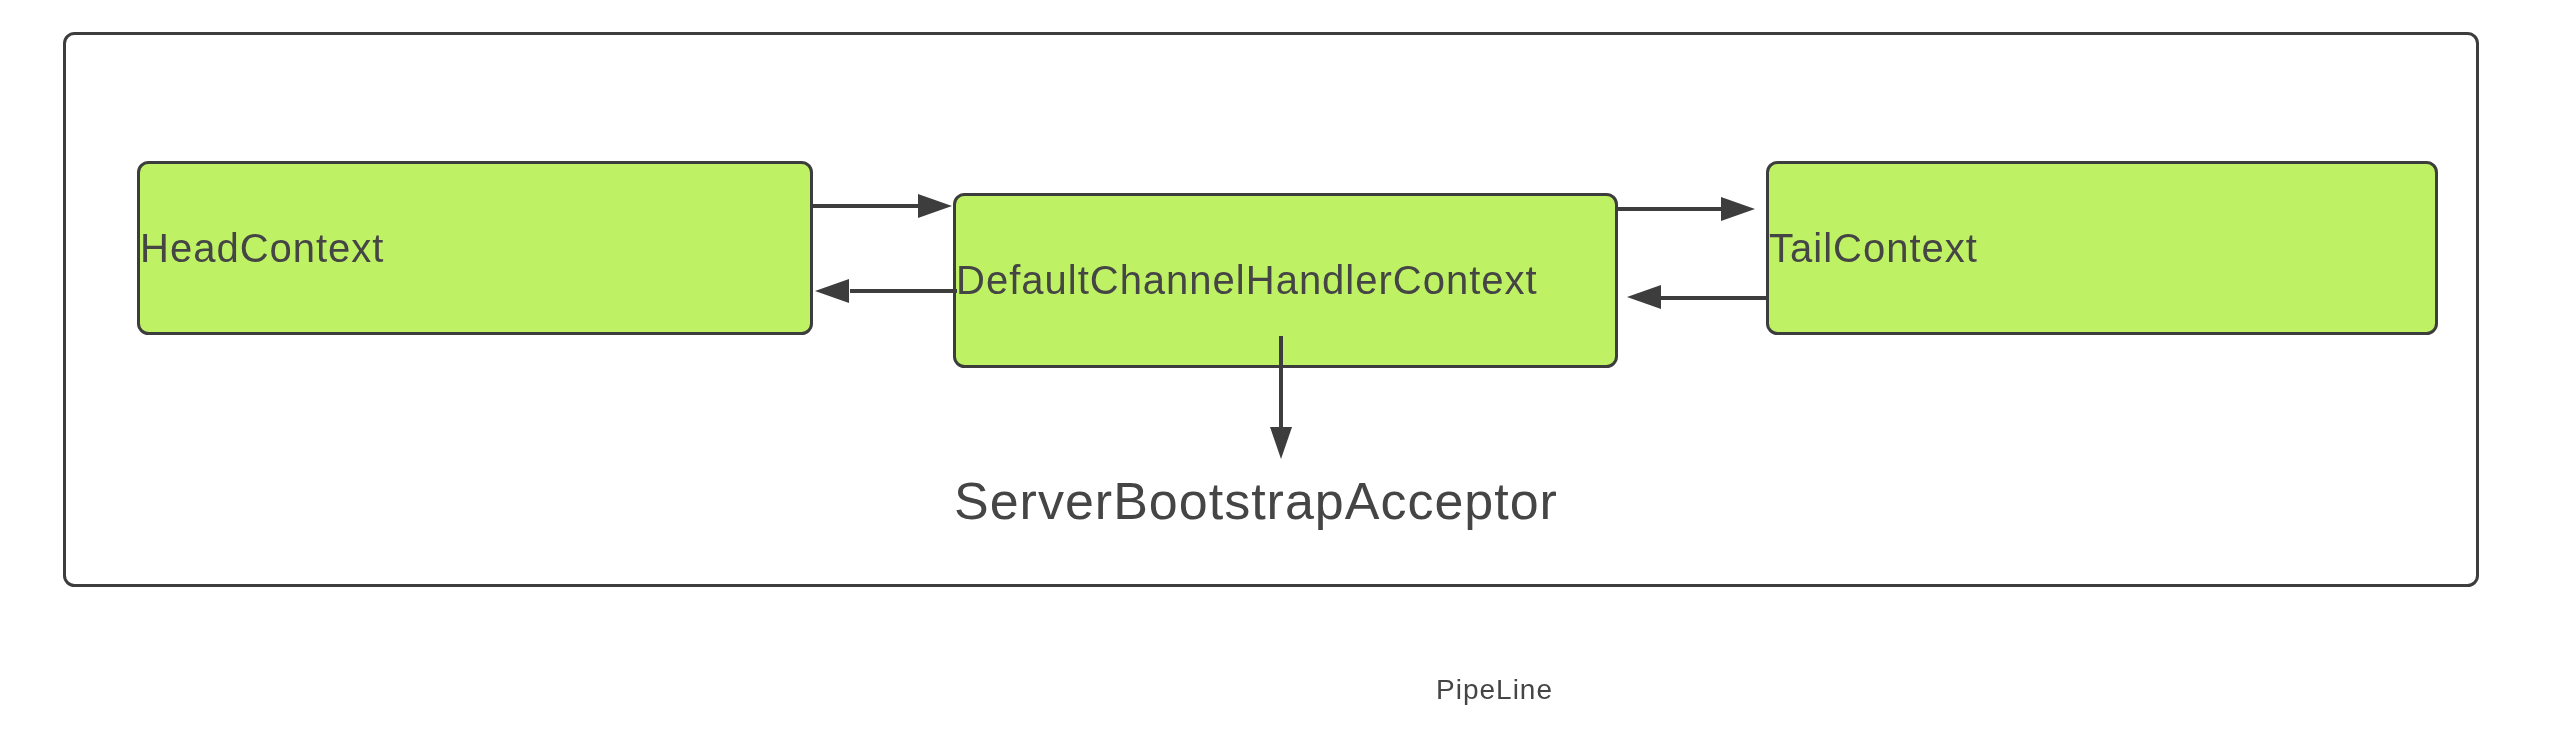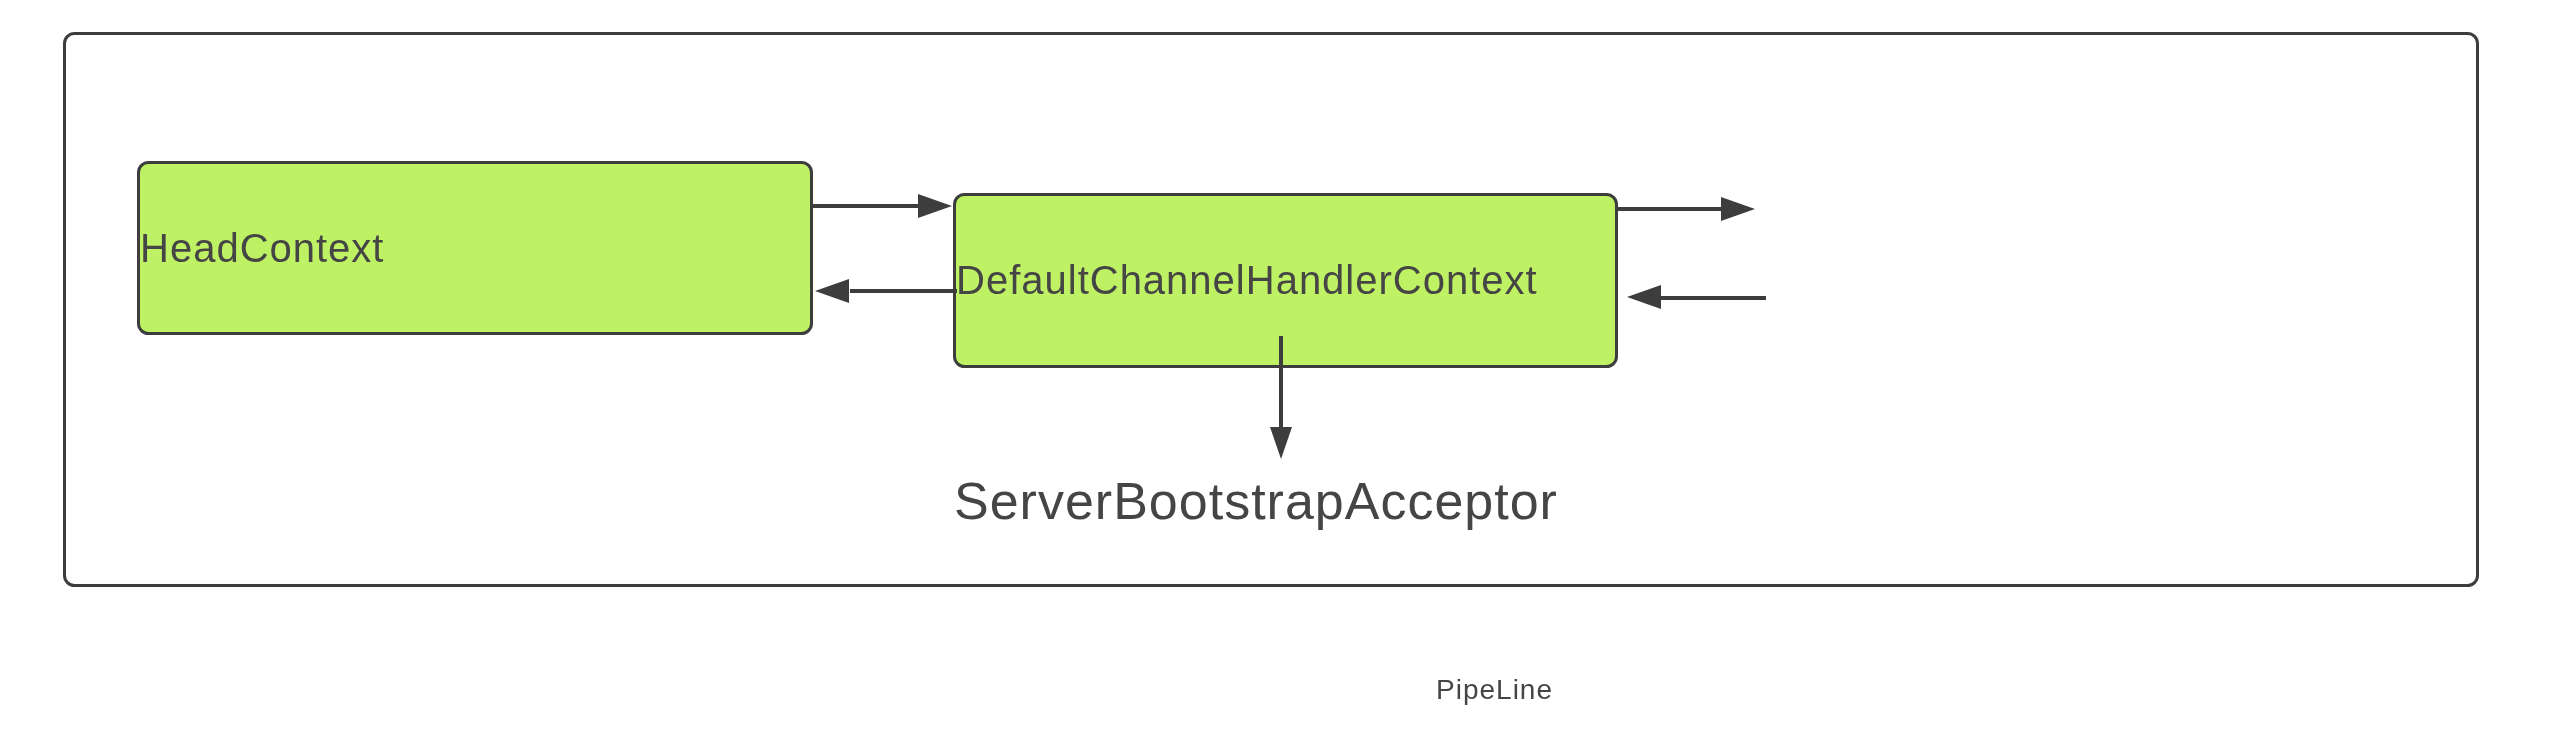--- a/index.html
+++ b/index.html
@@ -107,20 +107,23 @@
   <div class="outer-box"></div>
 
   <div class="node node-head">
     <span>HeadContext</span>
   </div>
 
   <div class="node node-handler">
     <span>DefaultChannelHandlerContext</span>
   </div>
 
+  <div class="node node-tail">
+    <span>TailContext</span>
+  </div>
 
   <div>
     <div class="shaft-h" style="left:813px; top:204px; width:107px;"></div>
     <div class="tri tri-right" style="left:918px; top:194px;"></div>
   </div>
 
   <div>
     <div class="shaft-h" style="left:850px; top:289px; width:107px;"></div>
     <div class="tri tri-left" style="left:815px; top:279px;"></div>
   </div>

